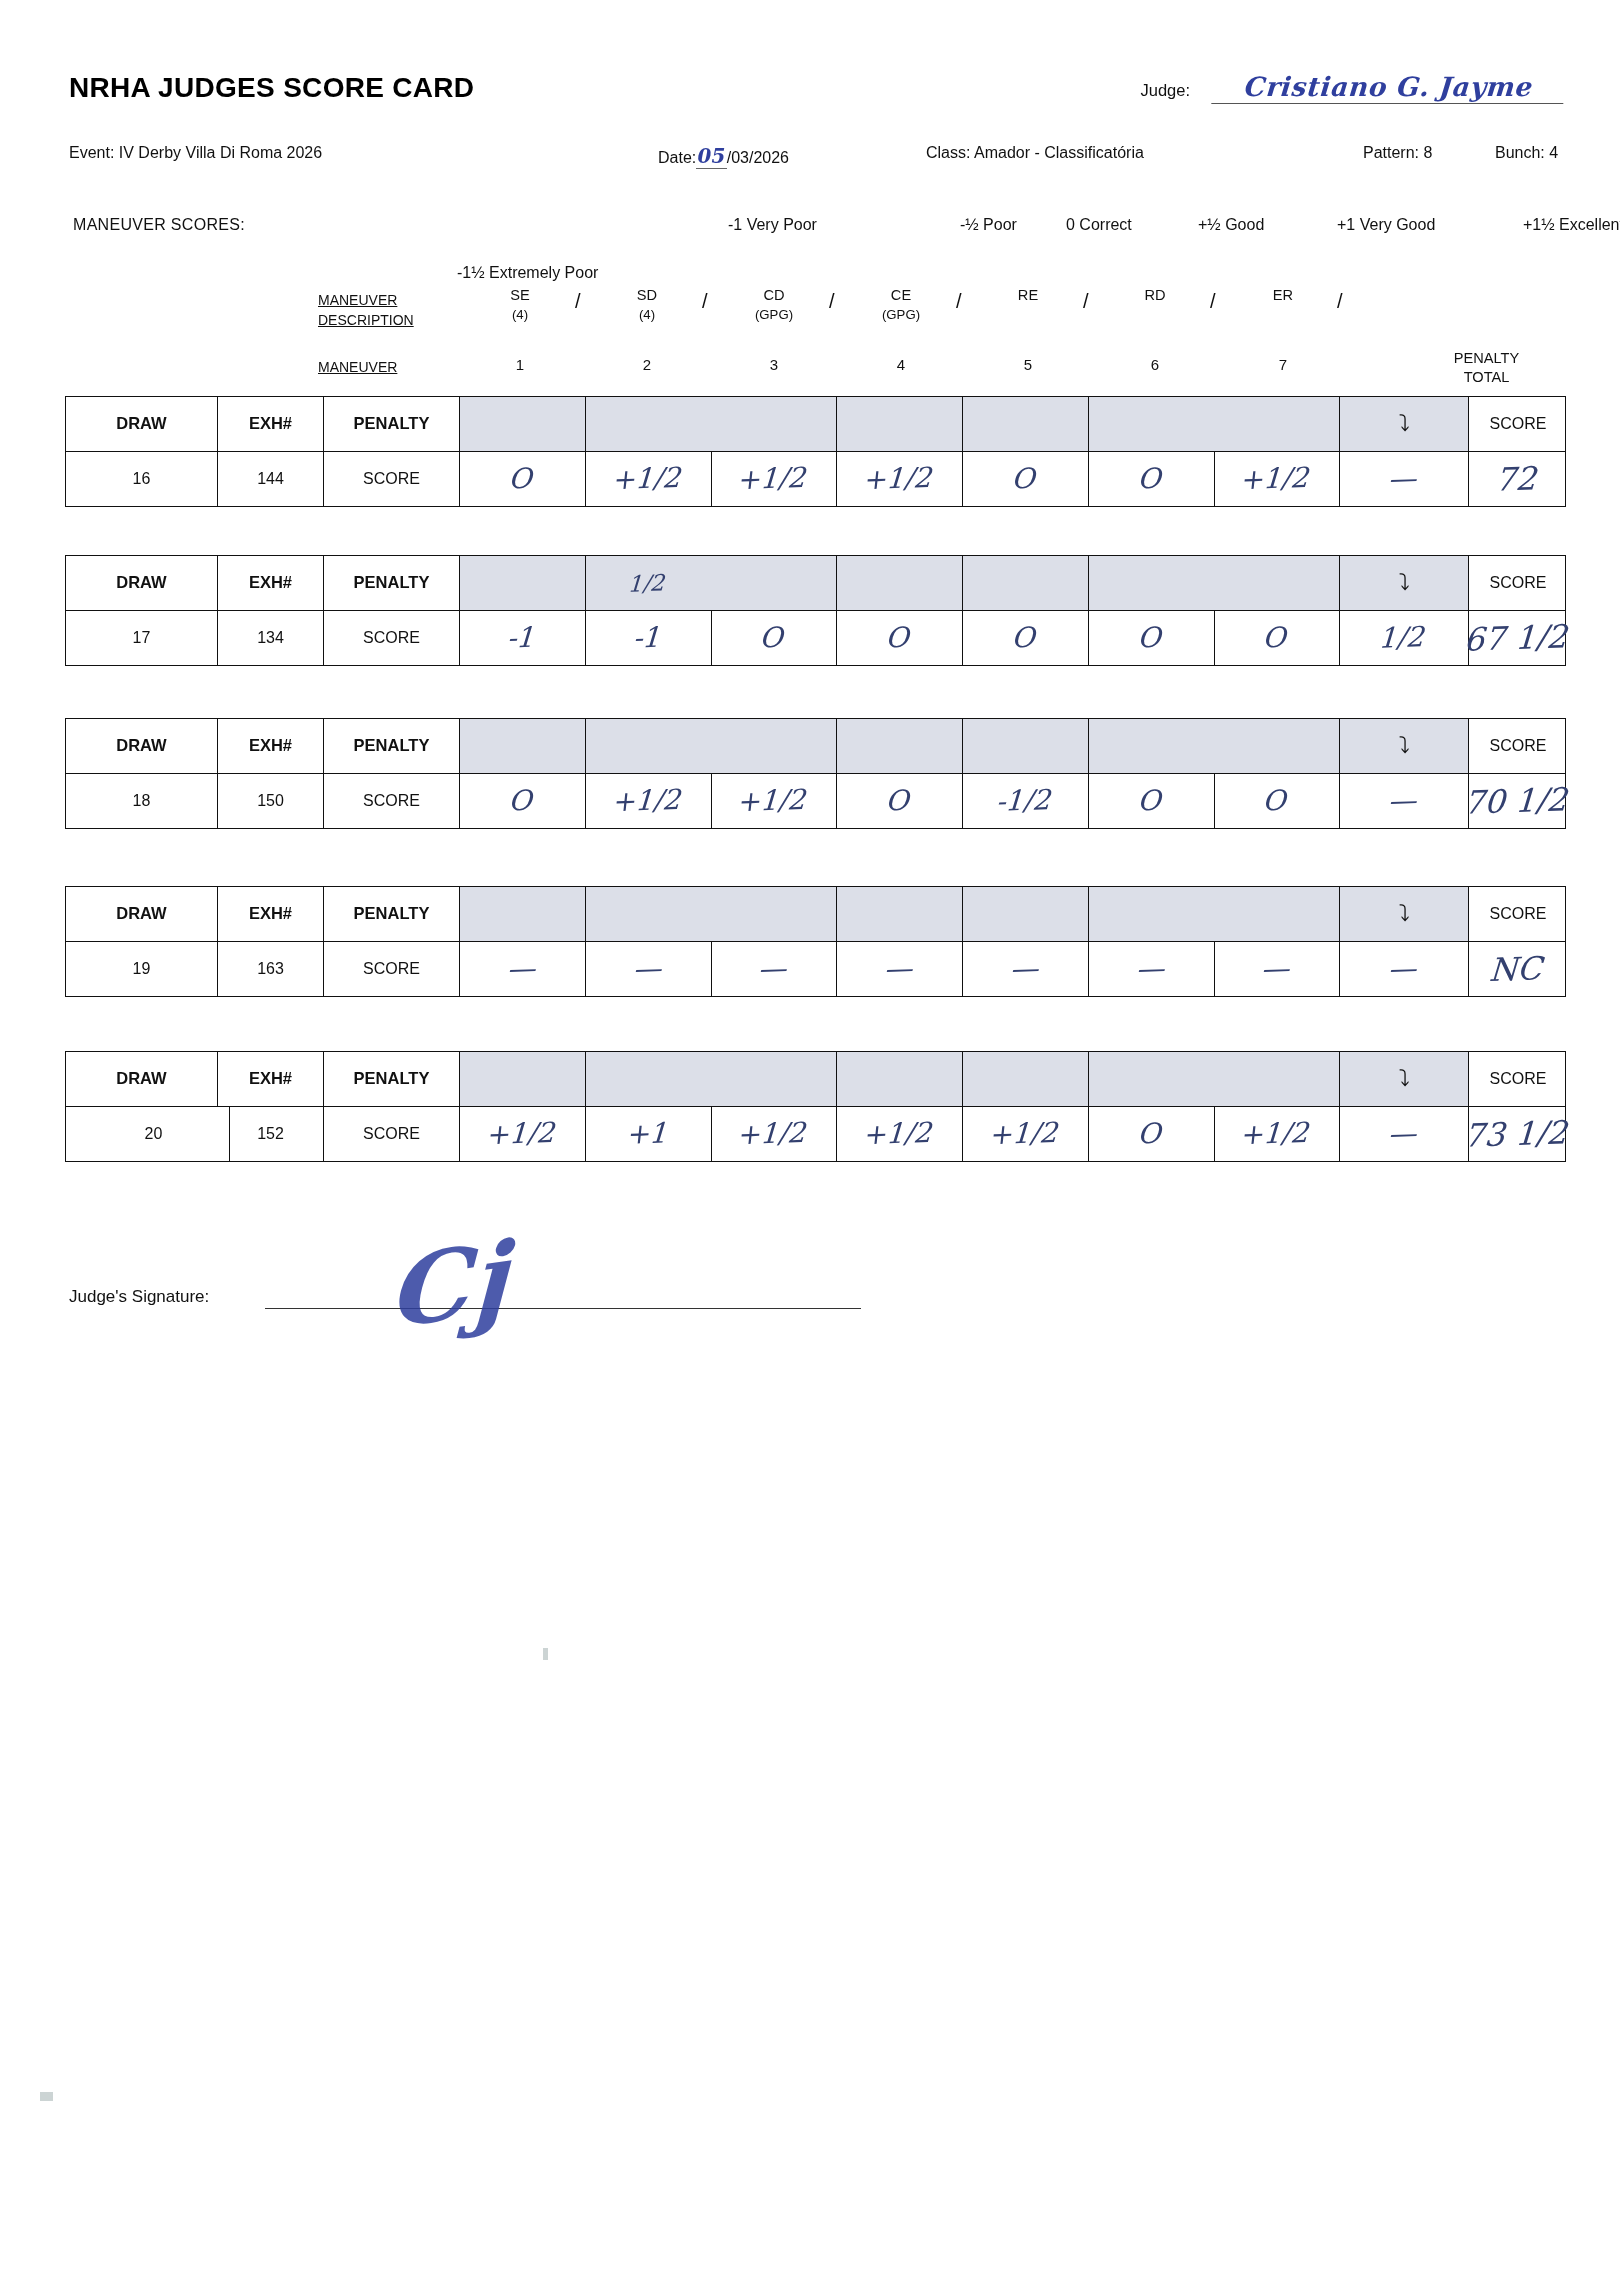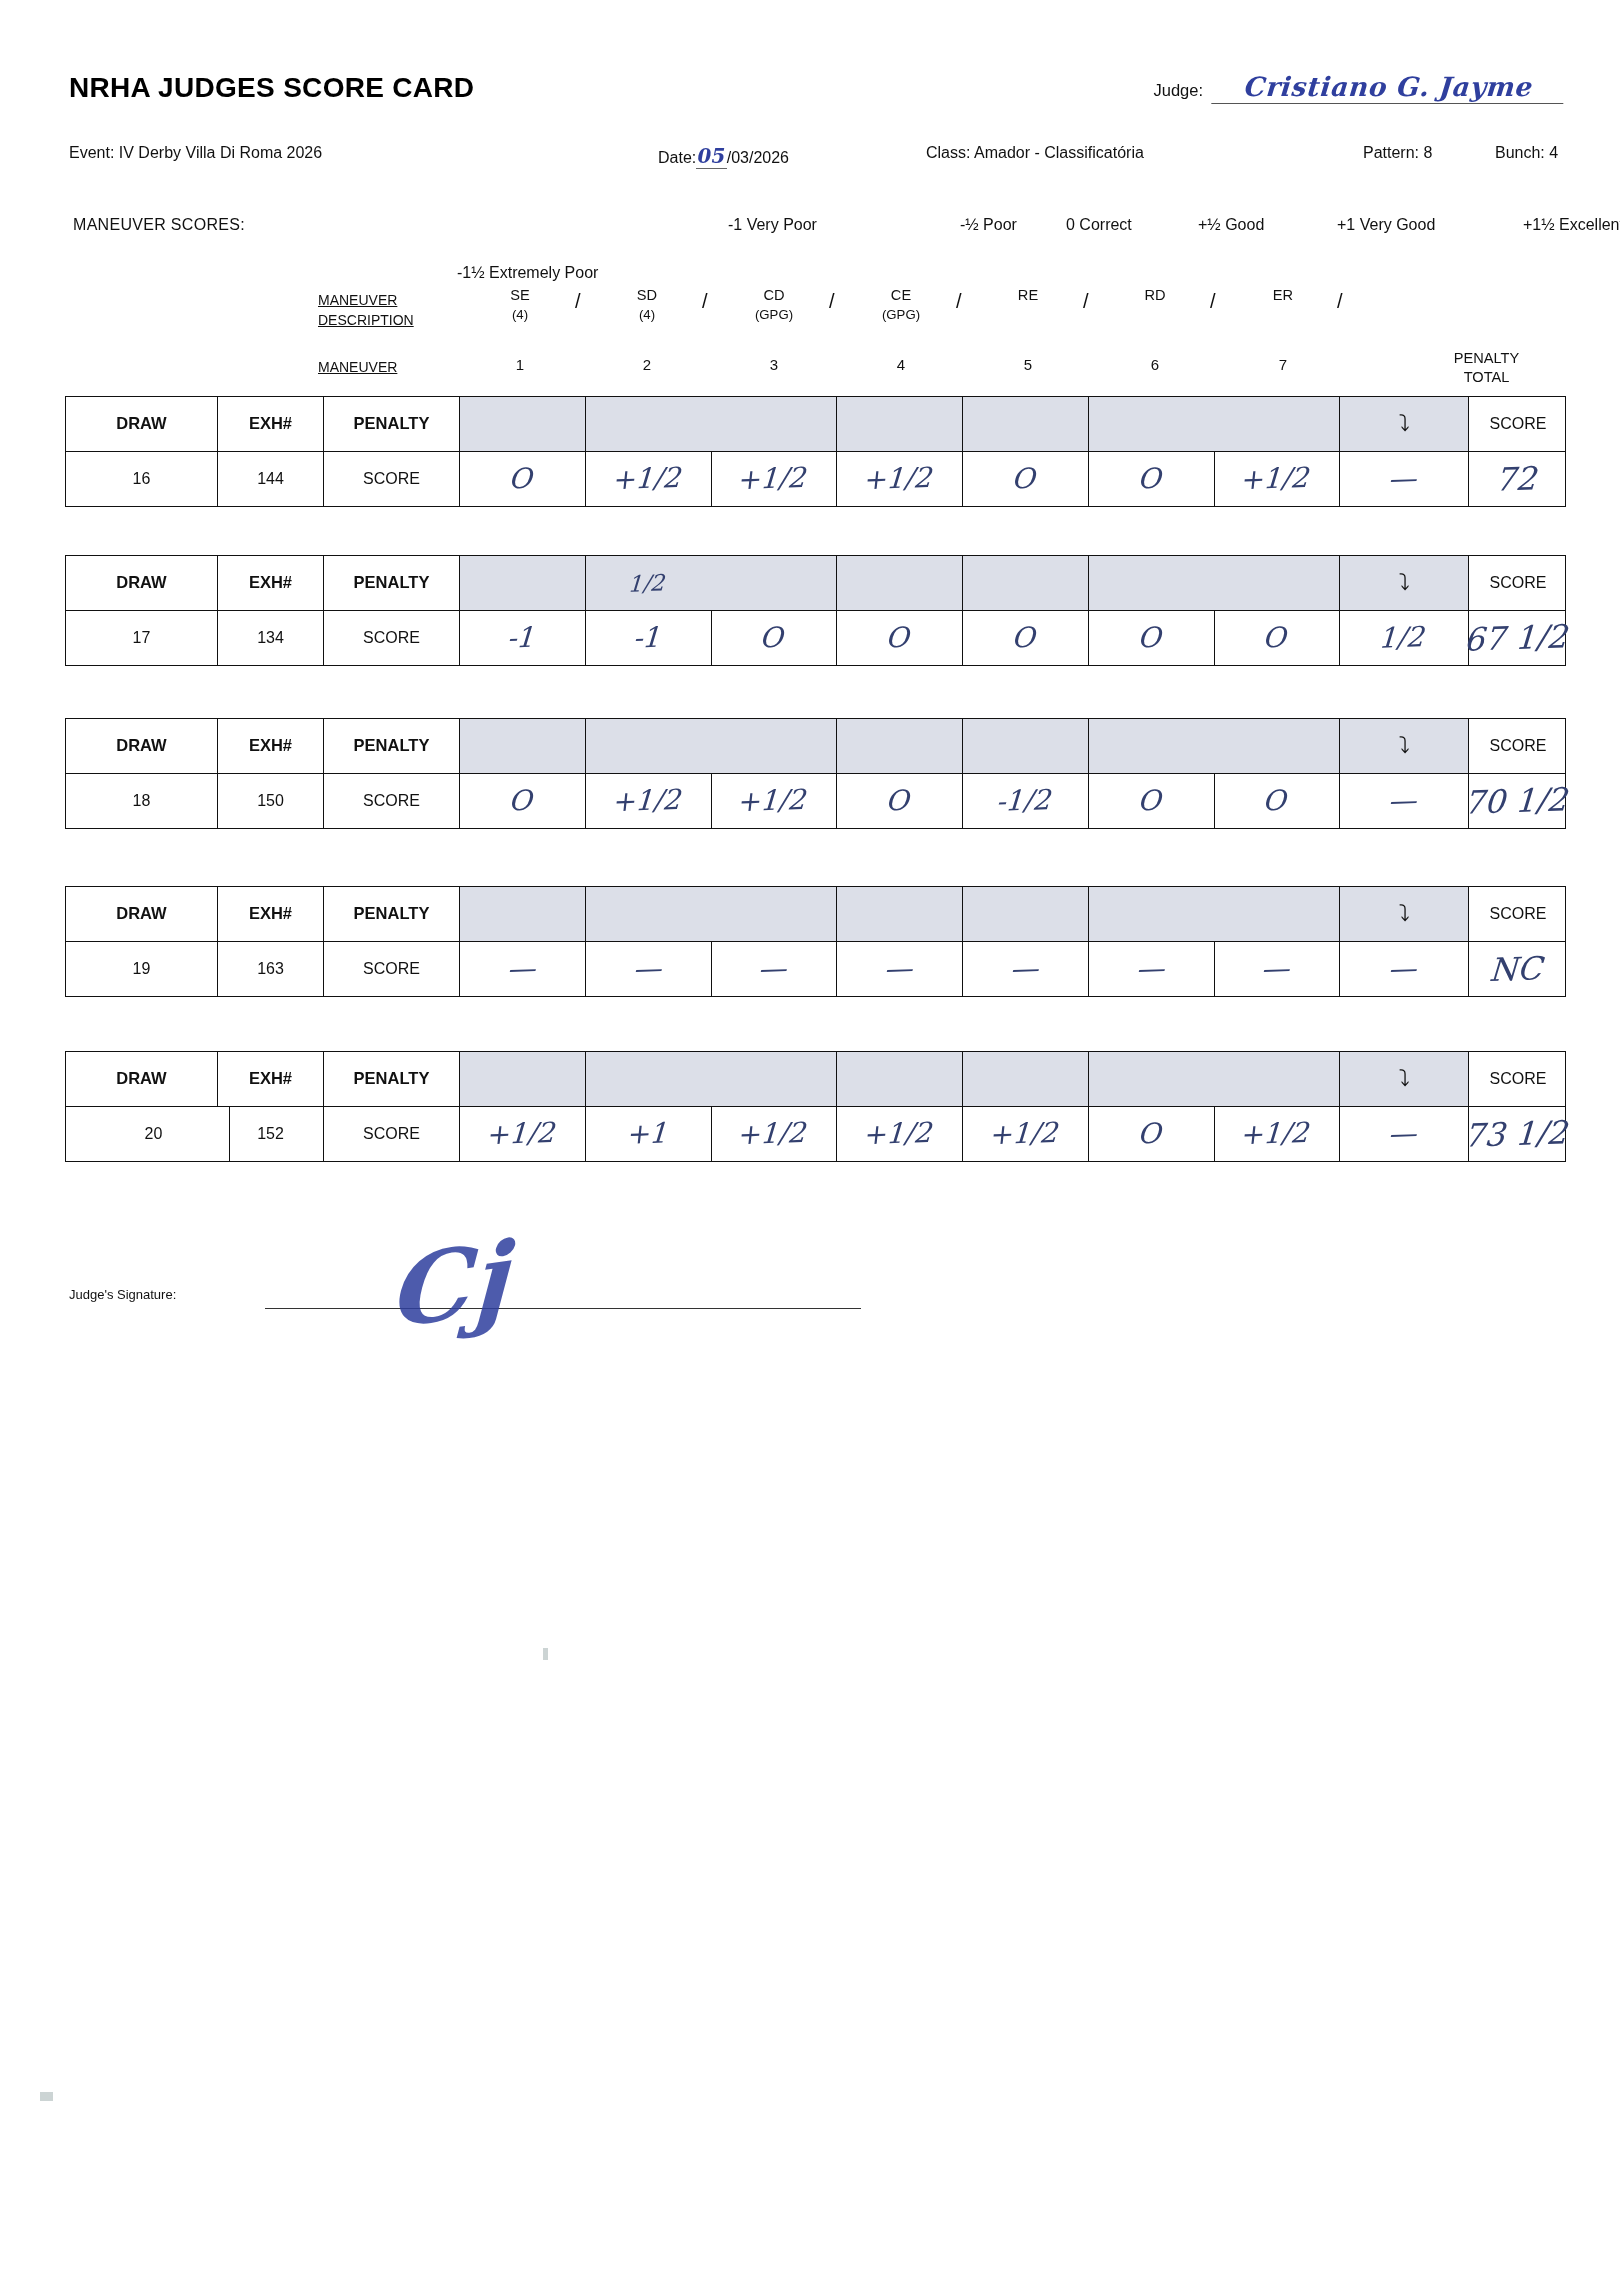--- a/index.html
+++ b/index.html
@@ -34,21 +34,21 @@
   }
   .doc-title {
     font-size: 28px;
     font-weight: bold;
     letter-spacing: 0.3px;
     color: #000;
   }
   .judge-block {
     display: flex;
     align-items: flex-end;
-    gap: 10px;
+    gap: 23px;
   }
   .judge-label {
     font-size: 16.5px;
     color: #111;
     padding-bottom: 4px;
   }
   .judge-name {
     font-family: "DejaVu Serif", serif;
     font-style: italic;
     font-weight: bold;
@@ -205,21 +205,21 @@
     font-size: 22.5px;
     color: #111;
     transform: rotate(0deg);
   }
 
   
   .sig-row {
     position: absolute;
     left: 69px;
     top: 1287px;
-    font-size: 13px;
+    font-size: 17px;
     color: #111;
   }
   .sig-line {
     position: absolute;
     left: 265px;
     top: 1307px;
     width: 596px;
     border-bottom: 1.3px solid #333;
     height: 1.3px;
   }

